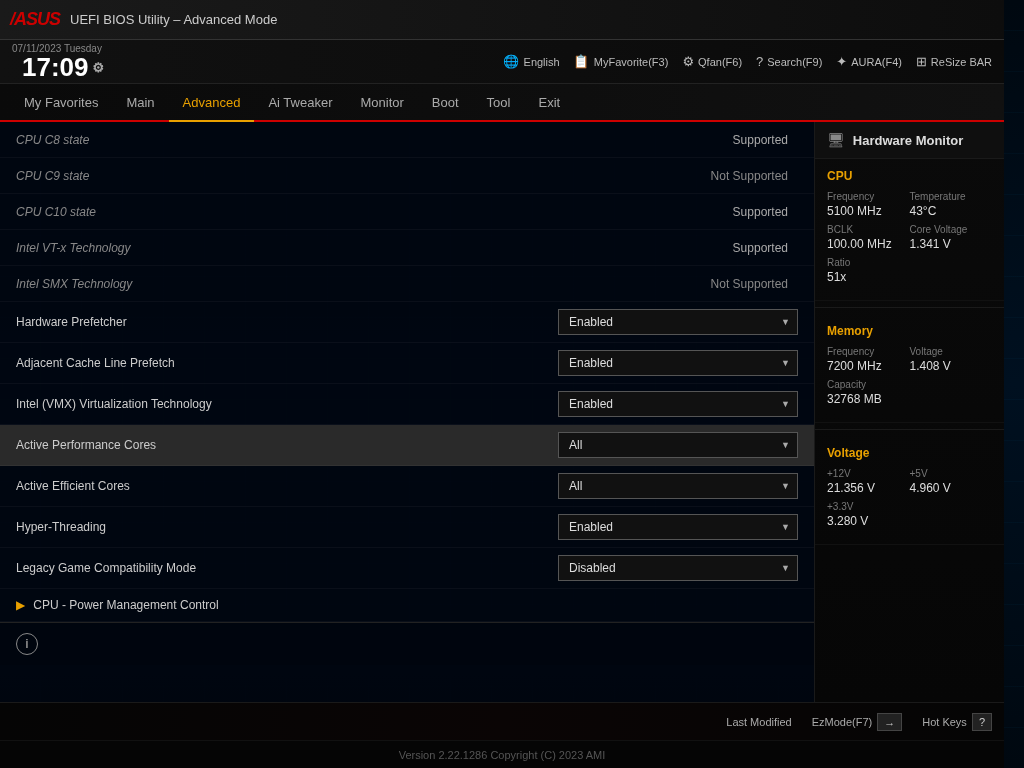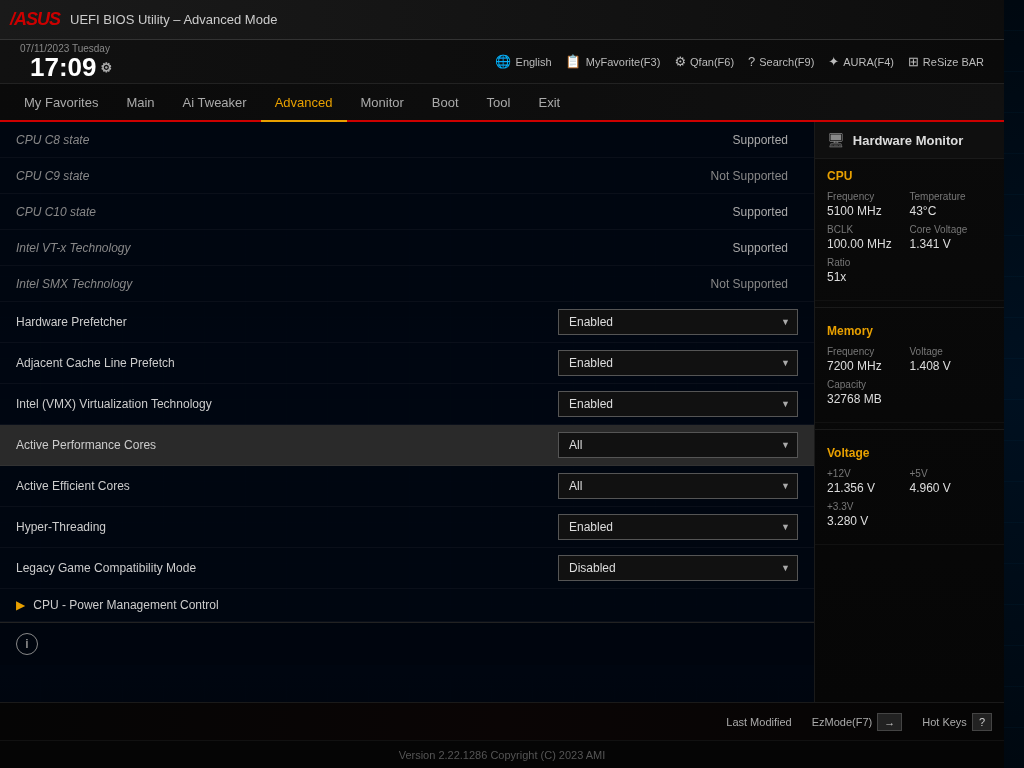--- a/index.html
+++ b/index.html
@@ -67,21 +67,21 @@
       color: #ccc;
       font-size: 13px;
     }
 
     
     .time-bar {
       background: linear-gradient(90deg, #111 0%, #0a0a0a 100%);
       height: 44px;
       display: flex;
       align-items: center;
-      padding: 0 20px;
+      padding: 0 12px;
       border-bottom: 1px solid #222;
     }
 
     .date-time {
       display: flex;
       flex-direction: column;
       margin-right: 8px;
     }
 
     .date-text {
@@ -461,25 +461,25 @@
     </div>
   </div>
 
   <div class="nav-bar">
     <div class="nav-item">
       <span>My Favorites</span>
     </div>
     <div class="nav-item">
       <span>Main</span>
     </div>
+    <div class="nav-item active">
+      <span>Advanced</span>
+    </div>
     <div class="nav-item">
       <span>Ai Tweaker</span>
-    </div>
-    <div class="nav-item active">
-      <span>Advanced</span>
     </div>
     <div class="nav-item">
       <span>Monitor</span>
     </div>
     <div class="nav-item">
       <span>Boot</span>
     </div>
     <div class="nav-item">
       <span>Tool</span>
     </div>

